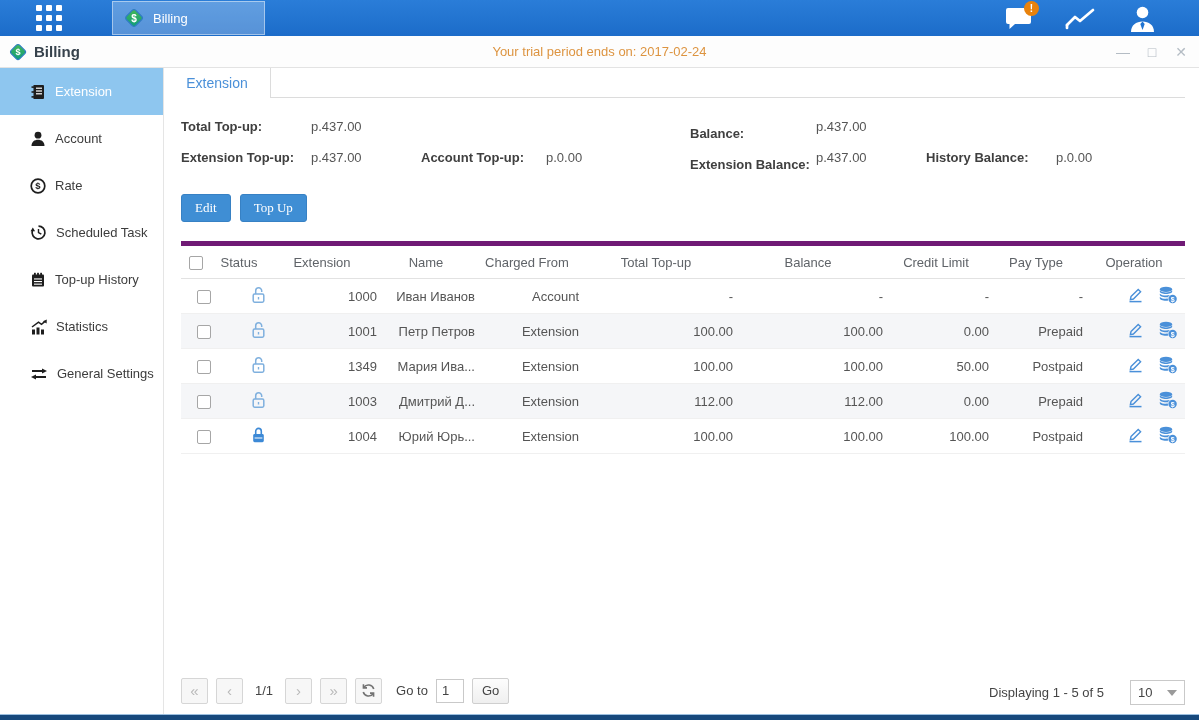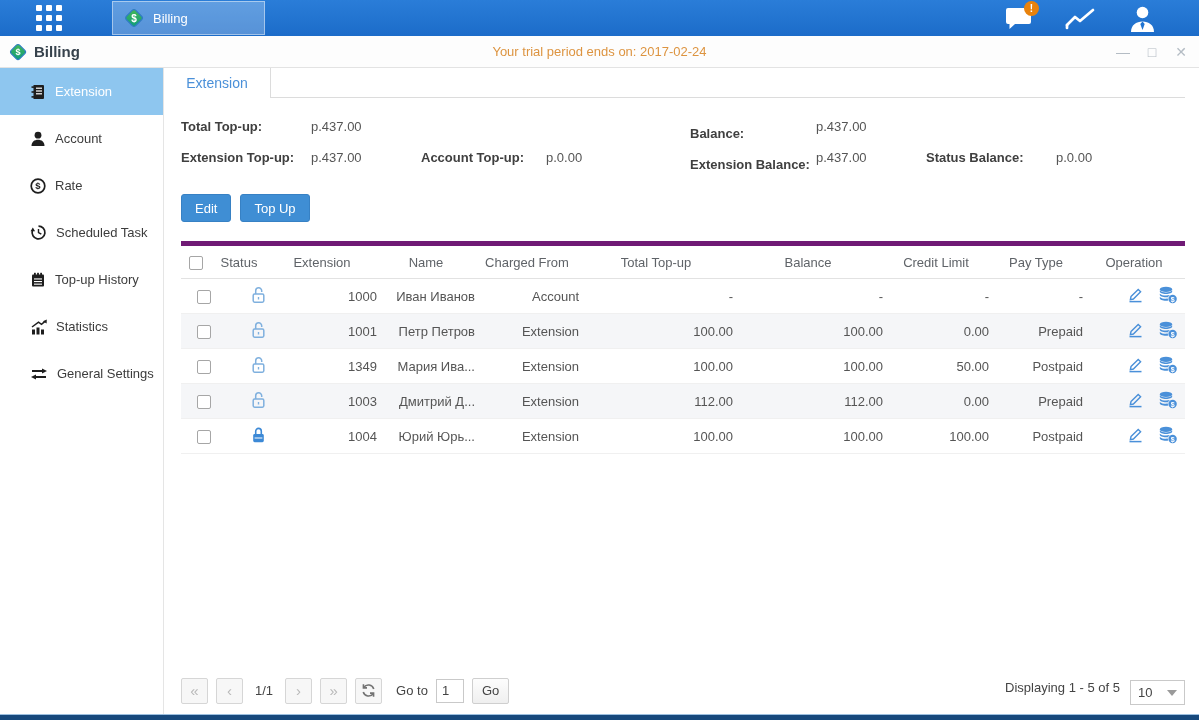--- a/index.html
+++ b/index.html
@@ -46,21 +46,21 @@
 
   
   .summary { padding:13px 0 0 17px; font-size:13px; }
   .srow { display:flex; align-items:center; height:31px; }
   .lab { font-weight:bold; color:#3f3f3f; }
   .val { color:#555; }
   .w130{width:130px;} .w379{width:379px;} .w126{width:126px;margin-top:13px;} .w110{width:110px;}
   .w125{width:125px;} .w144{width:144px;} .wrest{flex:1;}
 
   
-  .btnrow { margin:21px 0 0 17px; display:flex; gap:9px; }
+  .btnrow { margin:21px 0 0 17px; display:flex; gap:9px;font-family:Liberation Serif, serif; }
   .btn { height:28px; padding:0 13px; background:#3f8ed4; border:1px solid #3781c4; border-radius:3px;
     color:#fff; font-size:13px; font-family:inherit; cursor:pointer; }
 
   
   .tblwrap { margin:19px 14px 0 17px; }
   table { width:100%; border-collapse:collapse; table-layout:fixed; font-size:13px; color:#555; }
   thead tr { height:35px; border-top:5px solid #701a75; border-bottom:1px solid #e2e2e2; }
   th { font-weight:normal; color:#5f6368; text-align:center; }
   tbody tr { height:35px; border-bottom:1px solid #f0f0f0; }
   tbody tr:nth-child(even) { background:#f5f6f8; }
@@ -74,21 +74,21 @@
   
   .pager { position:absolute; left:17px; bottom:9px; display:flex; align-items:center; gap:8px;
     font-size:13px; color:#444; }
   .pbtn { width:27px; height:26px; border:1px solid #d6d6d6; background:#f7f7f7; border-radius:2px;
     color:#b9b9b9; font-size:15px; display:flex; align-items:center; justify-content:center; cursor:pointer; }
   .pind { margin:7px 4px; color:#444; }
   .goto-input { width:28px; height:24px; border:1px solid #c9c9c9; font-size:13px; padding-left:5px;
     color:#444; font-family:inherit; }
   .gobtn { height:26px; padding:0 9px; border:1px solid #cfcfcf; background:linear-gradient(#fdfdfd,#efefef);
     border-radius:2px; font-size:13px; color:#444; font-family:inherit; cursor:pointer; }
-  .pager-right { position:absolute; right:14px; bottom:9px; display:flex; align-items:flex-start; gap:10px;
+  .pager-right { position:absolute; right:14px; bottom:9px; display:flex; align-items:center; gap:26px;
     font-size:13px; color:#444; }
   .psize { width:55px; height:25px; border:1px solid #c9c9c9; background:#fff; display:flex;
     align-items:center; justify-content:space-between; padding:0 7px; cursor:pointer; }
   .tri { width:0; height:0; border-left:5px solid transparent; border-right:5px solid transparent;
     border-top:6px solid #9a9a9a; }
 
   
   .strip { position:absolute; bottom:0; left:0; right:0; height:6px; background:#17497c;
     border-top:1px solid #9cbfdf; }
 </style>
@@ -255,21 +255,21 @@
           <span class="lab w126">Balance:</span>
           <span class="val wrest">p.437.00</span>
         </div>
         <div class="srow">
           <span class="lab w130">Extension Top-up:</span>
           <span class="val w110">p.437.00</span>
           <span class="lab w125">Account Top-up:</span>
           <span class="val w144">p.0.00</span>
           <span class="lab w126">Extension Balance:</span>
           <span class="val w110">p.437.00</span>
-          <span class="lab w130">Status Balance:</span>
+          <span class="lab w130">History Balance:</span>
           <span class="val wrest">p.0.00</span>
         </div>
       </div>
 
       <div class="btnrow">
         <button class="btn">Edit</button>
         <button class="btn">Top Up</button>
       </div>
 
       <div class="tblwrap">

